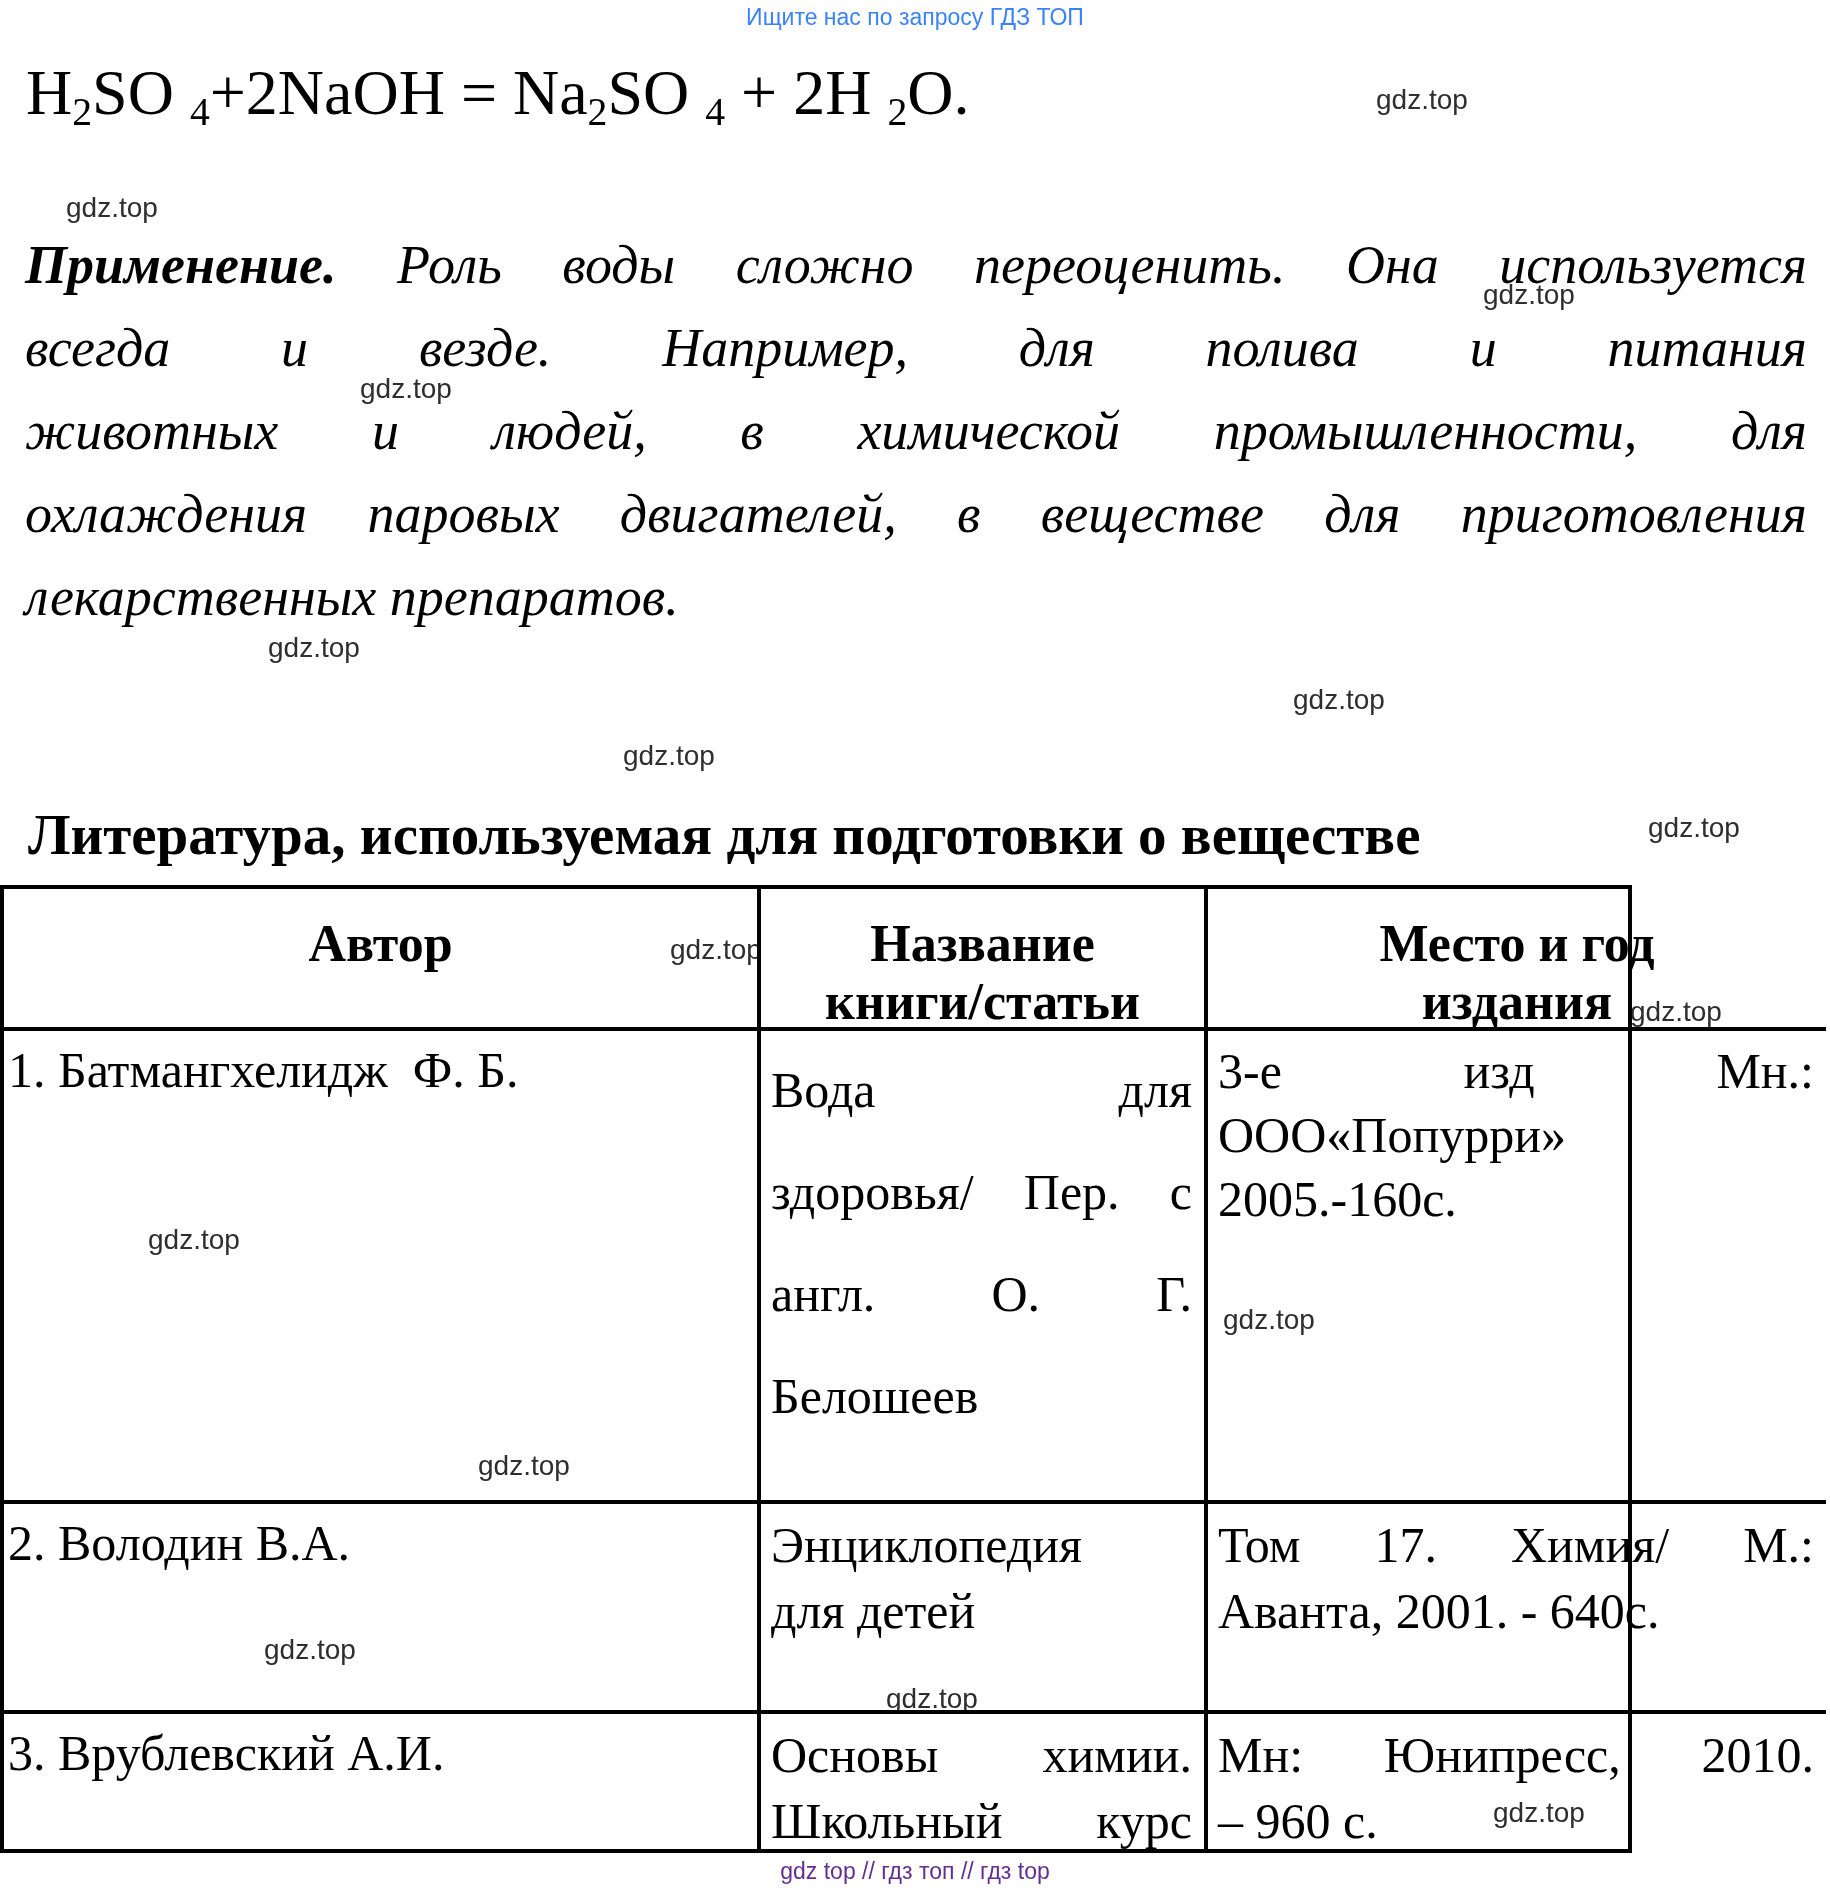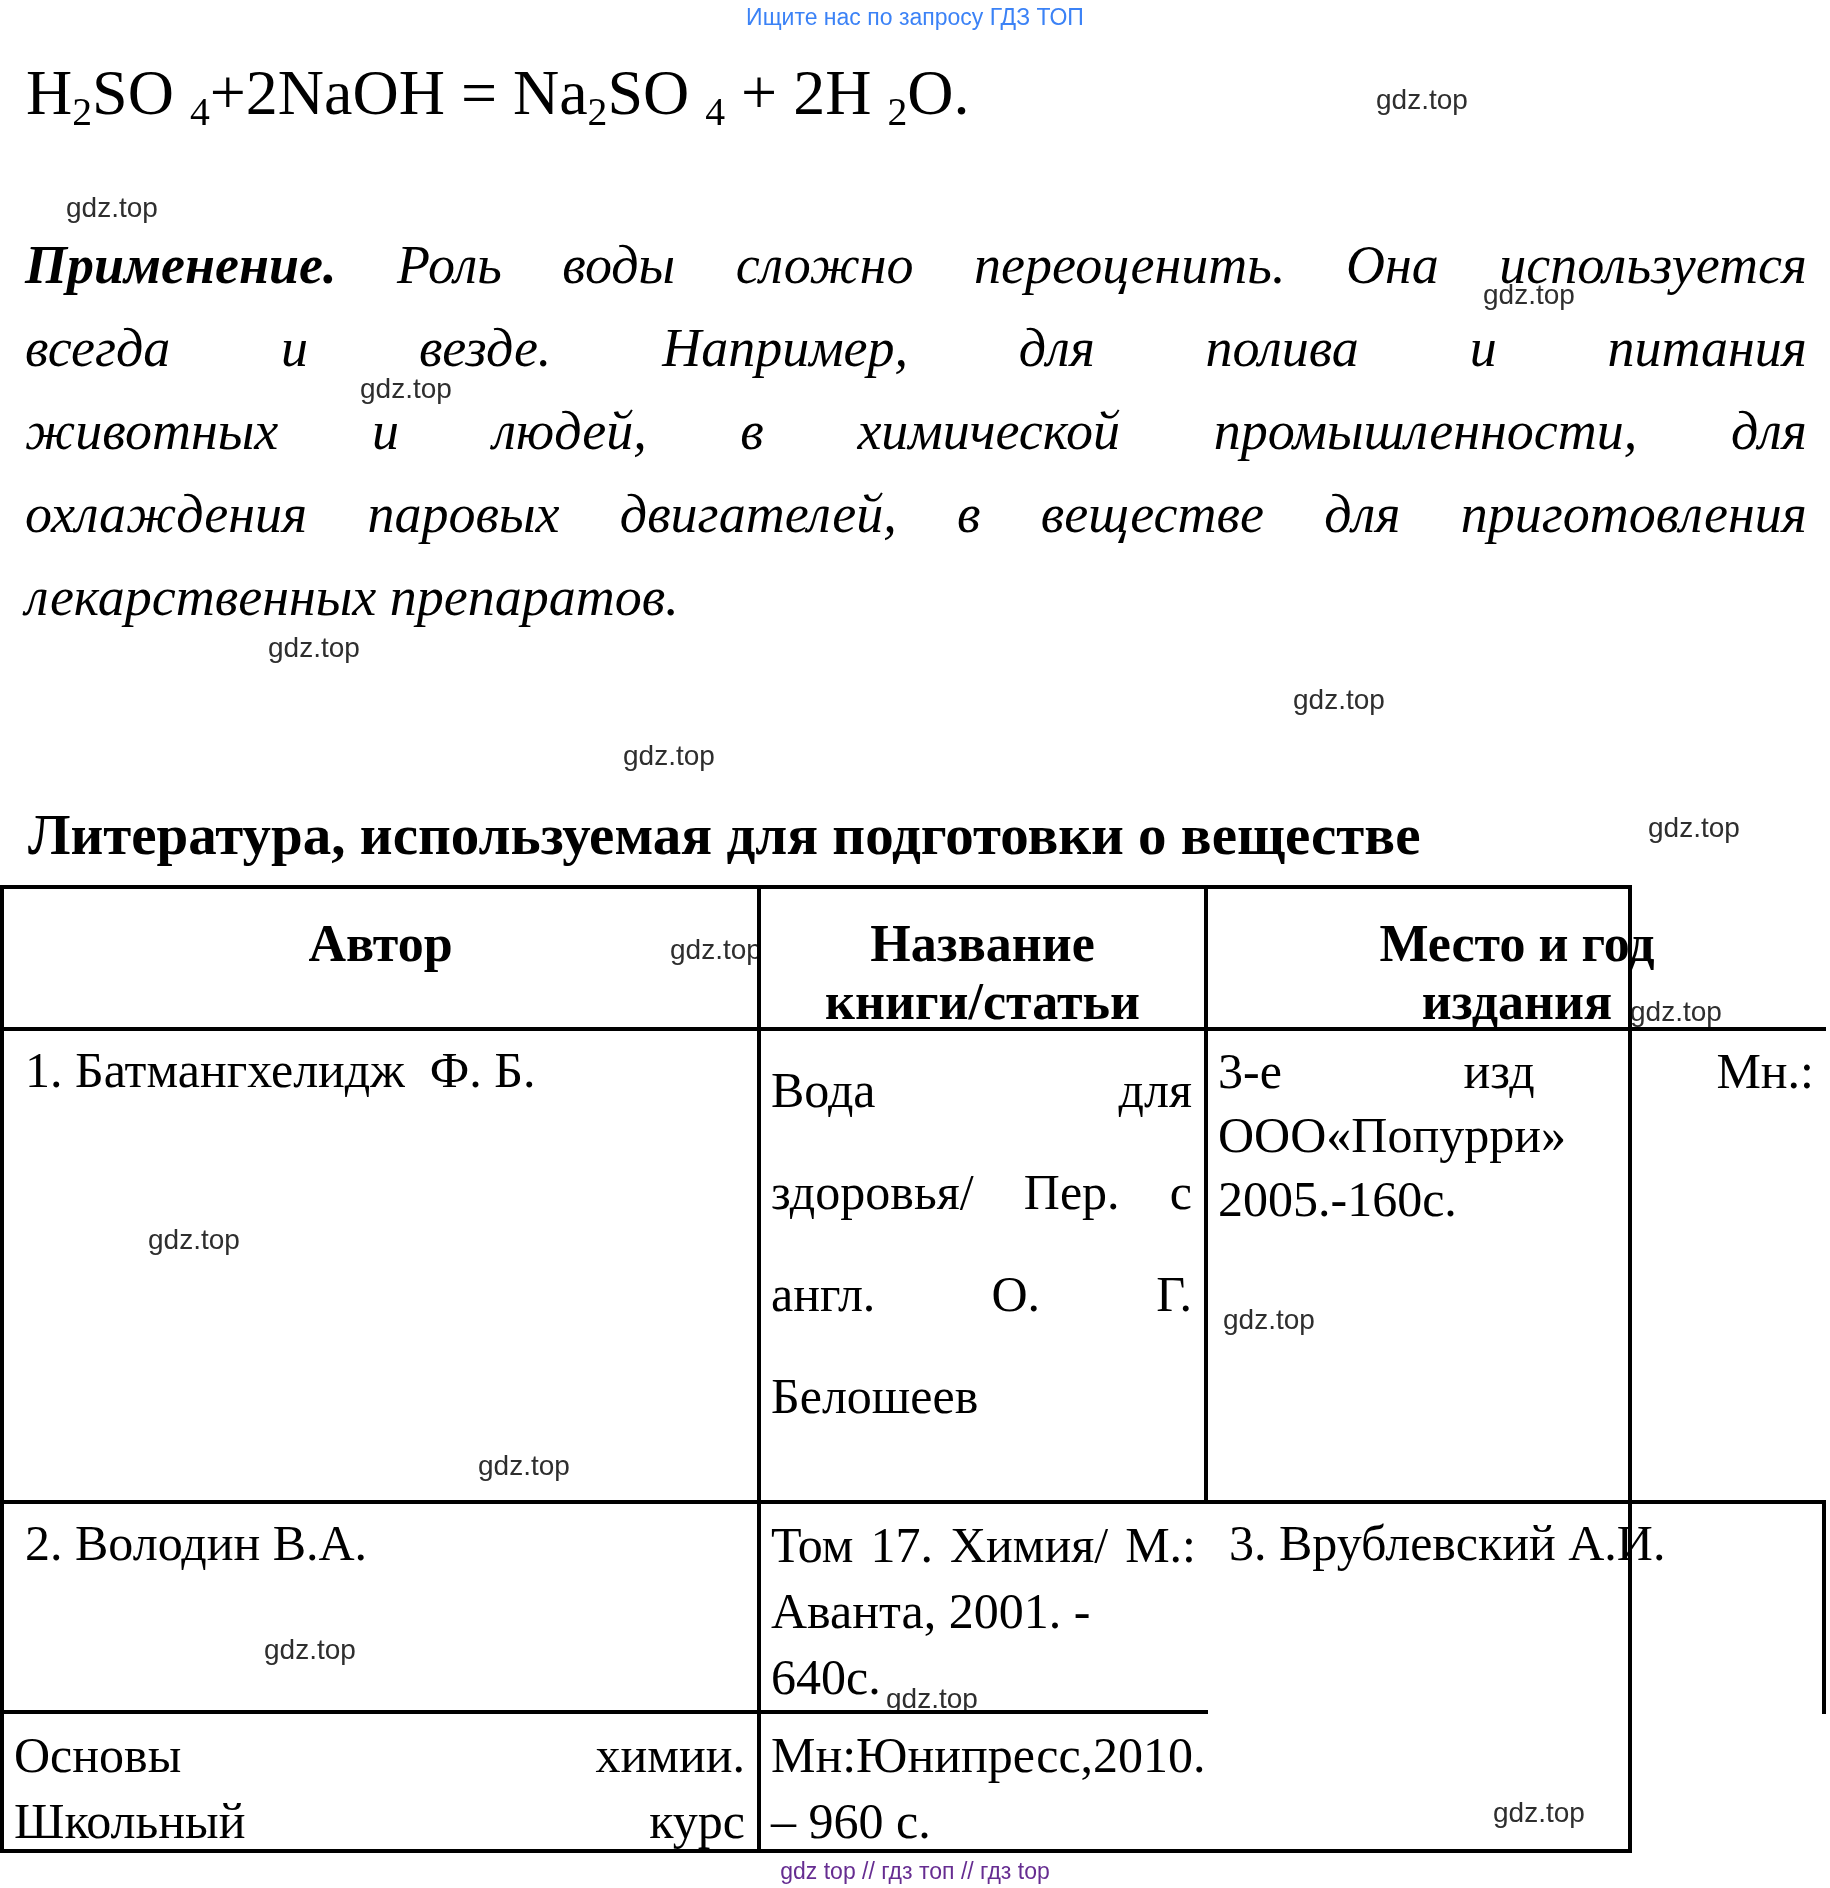--- a/index.html
+++ b/index.html
@@ -65,21 +65,21 @@
   }
   .cell.last-col{border-right:none;}
   .cell.last-row{border-bottom:none;}
   .head-cell{
     font-weight:bold;font-size:52px;
     text-align:center;
     padding-top:26px;
   }
   .head-line{height:58px;line-height:58px;}
   .body-cell{font-size:50px;padding-top:8px;}
-  .author-cell{padding-left:21px;white-space:pre-wrap;line-height:1.25;}
+  .author-cell{padding-left:4px;white-space:pre-wrap;line-height:1.25;}
   .lines-cell{padding-left:10px;padding-right:12px;}
   .cell-line{white-space:pre-wrap;}
   .lh-title1 .cell-line{height:102px;line-height:102px;}
   .lh-place1 .cell-line{height:64px;line-height:64px;gap:16px;}
   .lh-66 .cell-line{height:66px;line-height:66px;}
   .lh-title1 .cell-line.jus,.lh-place1 .cell-line.jus,.lh-66 .cell-line.jus{align-items:center;}
   
   .banner-bottom{
     position:absolute;left:0;top:1858px;width:100%;
     text-align:center;
@@ -179,20 +179,24 @@
         <div class="cell-line jus"><span>англ.</span><span>О.</span><span>Г.</span></div>
         <div class="cell-line">Белошеев</div>
       </div>
     <div class="cell body-cell lines-cell lh-place1 last-col">
         <div class="cell-line jus"><span>3-е</span><span>изд</span><span>Мн.:</span></div>
         <div class="cell-line">ООО«Попурри»</div>
         <div class="cell-line">2005.-160с.</div>
       </div>
 
     <div class="cell body-cell author-cell">2. Володин В.А.</div>
+    <div class="cell body-cell lines-cell lh-66">
+        <div class="cell-line">Энциклопедия</div>
+        <div class="cell-line">для детей</div>
+      </div>
     <div class="cell body-cell lines-cell lh-66 last-col">
         <div class="cell-line jus"><span>Том</span><span>17.</span><span>Химия/</span><span>М.:</span></div>
         <div class="cell-line">Аванта, 2001. - 640с.</div>
       </div>
 
     <div class="cell body-cell author-cell last-row">3. Врублевский А.И.</div>
     <div class="cell body-cell lines-cell lh-66 last-row">
         <div class="cell-line jus"><span>Основы</span><span>химии.</span></div>
         <div class="cell-line jus"><span>Школьный</span><span>курс</span></div>
       </div>

